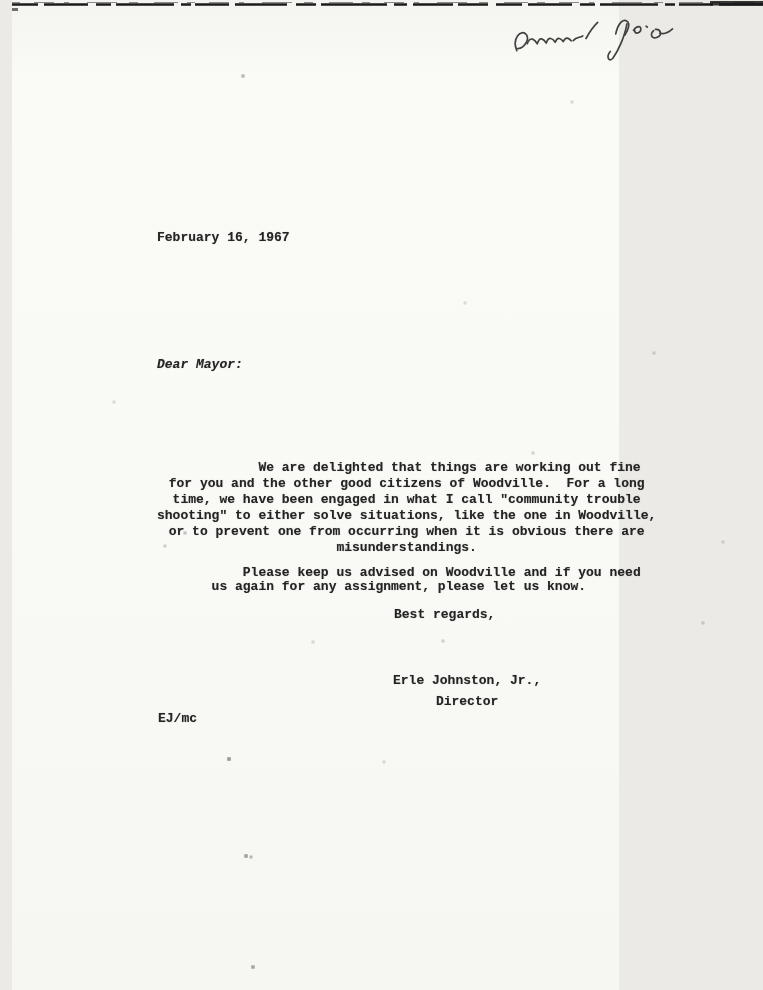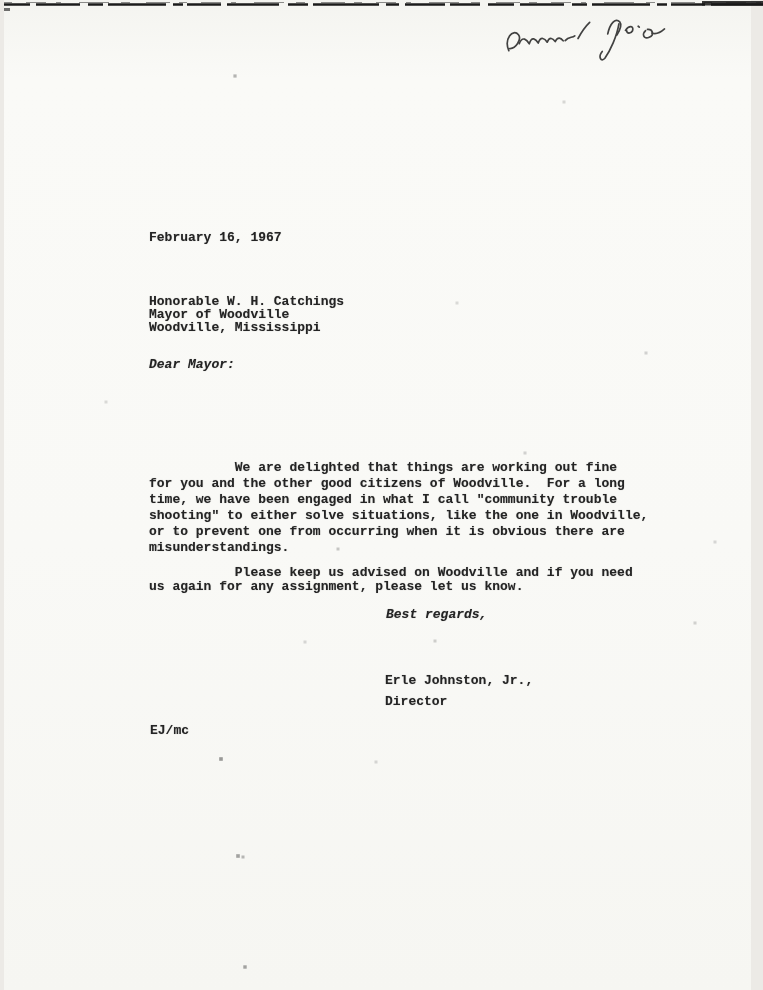--- a/index.html
+++ b/index.html
@@ -2,39 +2,40 @@
 <html><head>
 <meta charset="utf-8">
 <style>
   html,body{margin:0;padding:0;}
   body{
     width:763px;height:990px;position:relative;overflow:hidden;
     background:#eceae6;
     font-family:"Liberation Mono", monospace;
   }
   .page{
-    position:absolute;left:4px;top:0;width:747px;height:990px;
+    position:absolute;left:12px;top:0;width:607px;height:990px;
     background:linear-gradient(180deg,#f4f4f0 0%,#fafaf7 8%,#f9f9f6 55%,#f6f6f2 100%);
+    text-align:center;
   }
   .tl{
     position:absolute;
     white-space:pre;
     font:700 13px/14.5px "Liberation Mono", monospace;
     color:#242424;
     text-shadow:0 0 1px rgba(30,30,30,.35);
   }
   .date{left:145px;top:231px;}
   .addr{left:145px;top:295px;line-height:13px;}
   .salutation{left:145px;top:358px;font-style:italic;}
   .p1{left:145px;top:384px;line-height:14.5px;}
   .p2{left:145px;top:460px;line-height:16px;}
   .p3{left:145px;top:566px;line-height:14px;font-family:Liberation Mono, monospace;}
-  .closing{left:382px;top:608px;font-style:italic;}
+  .closing{left:382px;top:608px;}
   .signature{left:381px;top:670px;line-height:21px;}
-  .initials{left:146px;top:712px;margin-top:12px;}
+  .initials{left:146px;top:712px;}
   .torn-edge{position:absolute;left:0;top:0;width:763px;height:12px;}
   .handwriting{position:absolute;left:492px;top:8px;width:176px;height:60px;transform:rotate(-5deg);}
   .specks{
     position:absolute;left:0;top:0;width:2px;height:2px;background:transparent;
     box-shadow:
       230px 75px 0 0.6px rgba(50,50,50,.35),
       216px 758px 0 0.8px rgba(60,60,60,.5),
       233px 855px 0 0.8px rgba(60,60,60,.45),
       238px 856px 0 0.5px rgba(60,60,60,.35),
       172px 532px 0 0.6px rgba(70,70,70,.3),
@@ -75,23 +76,20 @@
       <path d="M124,19 C121,31 113,45 107,52 C103,56 100,50 105,45"></path>
       <path d="M130,26 C134,21 139,22 137,27 C135,30 131,30 131,26"></path>
       <path d="M143,23 L144,24"></path>
       <path d="M150,28 C146,31 147,37 153,35 C159,33 157,27 152,27"></path>
       <path d="M156,31 C160,33 165,31 169,28"></path>
     </g>
   </svg>
 
   <div class="tl date">February 16, 1967</div>
 
-  <div class="tl addr">Honorable W. H. Catchings
-Mayor of Woodville
-Woodville, Mississippi</div>
 
   <div class="tl salutation">Dear Mayor:</div>
 
 
   <div class="tl p2">           We are delighted that things are working out fine
 for you and the other good citizens of Woodville.  For a long
 time, we have been engaged in what I call "community trouble
 shooting" to either solve situations, like the one in Woodville,
 or to prevent one from occurring when it is obvious there are
 misunderstandings.</div>

